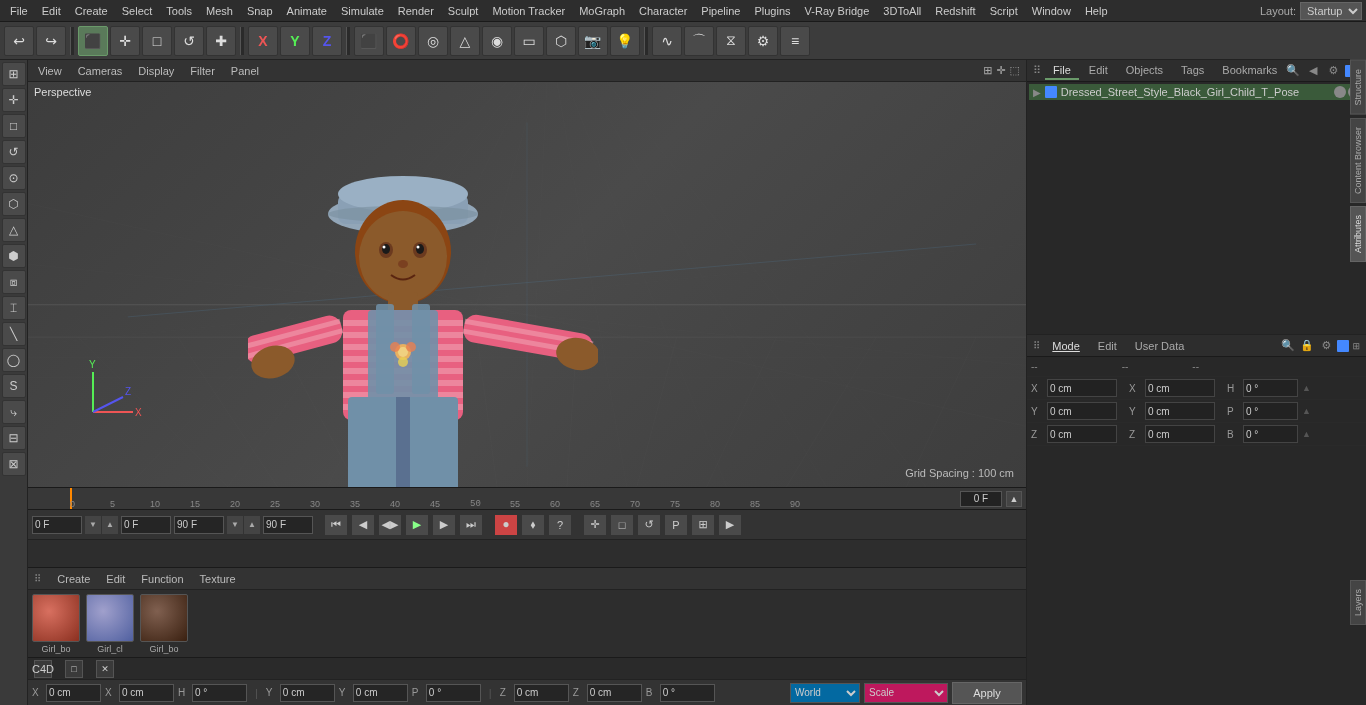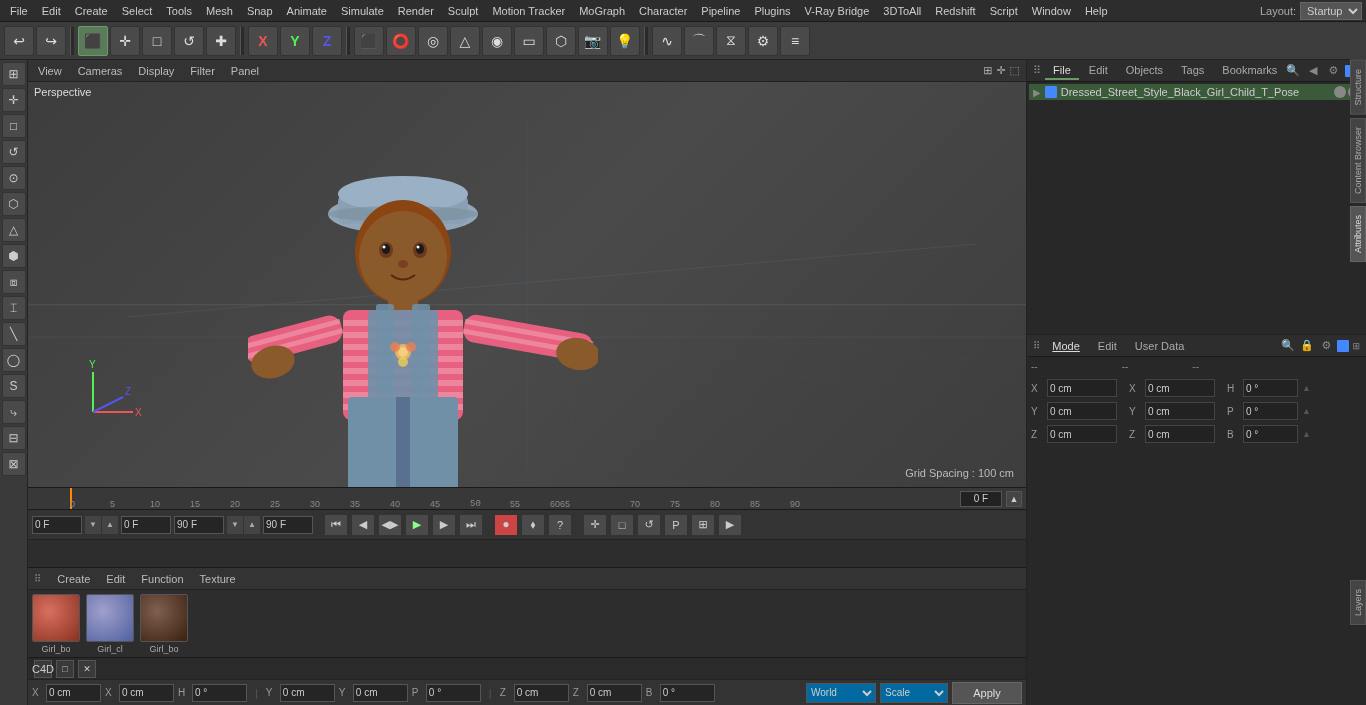--- a/index.html
+++ b/index.html
@@ -53,31 +53,31 @@
     #material-area { height: 90px; background: #2d2d2d; border-top: 1px solid #1a1a1a; }
     #material-header { display: flex; align-items: center; height: 22px; background: #333; padding: 0 6px; gap: 8px; border-bottom: 1px solid #222; }
     .mat-menu { color: #bbb; font-size: 11px; cursor: pointer; padding: 2px 4px; }
     #material-items { display: flex; padding: 4px; gap: 6px; height: 68px; overflow: hidden; }
     .mat-item { display: flex; flex-direction: column; align-items: center; cursor: pointer; }
     .mat-thumb { width: 48px; height: 48px; border: 1px solid #555; border-radius: 2px; overflow: hidden; }
     .mat-name { font-size: 9px; color: #aaa; margin-top: 2px; max-width: 48px; overflow: hidden; text-overflow: ellipsis; white-space: nowrap; }
     
     
     #status-bar { height: 22px; background: #2a2a2a; border-top: 1px solid #1a1a1a; display: flex; align-items: center; padding: 0 6px; gap: 8px; }
-    #status-icons { display: flex; align-items: center; gap: 4px; }
+    #status-icons { display: flex; align-items: center; gap: 13px; }
     #status-text { font-size: 10px; color: #bbb; flex: 1; }
     
     
     #coord-bar { height: 26px; background: #333; border-top: 1px solid #222; display: flex; align-items: center; padding: 0 4px; gap: 4px; }
     .coord-group { display: flex; align-items: center; gap: 2px; }
     .coord-label { color: #999; font-size: 10px; width: 12px; }
     .coord-input { width: 55px; height: 18px; background: #252525; border: 1px solid #555; color: #ccc; font-size: 10px; padding: 0 2px; }
     .coord-sep { color: #555; margin: 0 4px; }
     .world-select { width: 70px; height: 20px; background: #0369a1; border: 1px solid #555; color: #ccc; font-size: 10px; }
-    .scale-select { width: 68px; height: 20px; background: #0369a1; border: 1px solid #555; color: #ccc; font-size: 10px; }
+    .scale-select { width: 84px; height: 20px; background: #be185d; border: 1px solid #555; color: #ccc; font-size: 10px; }
     .apply-btn { width: 70px; height: 22px; background: #555; border: 1px solid #666; color: #ddd; font-size: 11px; cursor: pointer; }
     
     
     #right-panel { width: 340px; background: #3a3a3a; border-left: 1px solid #222; display: flex; flex-direction: column; }
     
     
     #obj-manager { flex: 1; display: flex; flex-direction: column; border-bottom: 1px solid #222; }
     #obj-header { display: flex; align-items: center; height: 22px; background: #2d2d2d; padding: 0 6px; border-bottom: 1px solid #1a1a1a; }
     .obj-dots { color: #888; margin-right: 4px; }
     .panel-tabs { display: flex; gap: 2px; flex: 1; }
@@ -363,21 +363,21 @@
         <div class="ruler-tick" style="left:162px;">15</div>
         <div class="ruler-tick" style="left:202px;">20</div>
         <div class="ruler-tick" style="left:242px;margin-top:24px;">25</div>
         <div class="ruler-tick" style="left:282px;">30</div>
         <div class="ruler-tick" style="left:322px;">35</div>
         <div class="ruler-tick" style="left:362px;">40</div>
         <div class="ruler-tick" style="left:402px;">45</div>
         <div class="ruler-tick" style="left:442px;font-family:Liberation Mono, monospace;">50</div>
         <div class="ruler-tick" style="left:482px;">55</div>
         <div class="ruler-tick" style="left:522px;">60</div>
-        <div class="ruler-tick" style="left:532px;">65</div>
+        <div class="ruler-tick" style="left:562px;">65</div>
         <div class="ruler-tick" style="left:602px;">70</div>
         <div class="ruler-tick" style="left:642px;">75</div>
         <div class="ruler-tick" style="left:682px;">80</div>
         <div class="ruler-tick" style="left:722px;">85</div>
         <div class="ruler-tick" style="left:762px;">90</div>
 
         <div style="margin-left:auto;display:flex;align-items:center;gap:4px;">
           <input type="text" value="0 F" style="width: 42px; height: 16px; background: rgb(34, 34, 34); border: 1px solid rgb(85, 85, 85); color: rgb(204, 204, 204); font-size: 10px; text-align: center;">
           <button style="width:16px;height:16px;background:#444;border:1px solid #555;color:#ccc;font-size:9px;cursor:pointer;padding:0;">▲</button>
         </div>

